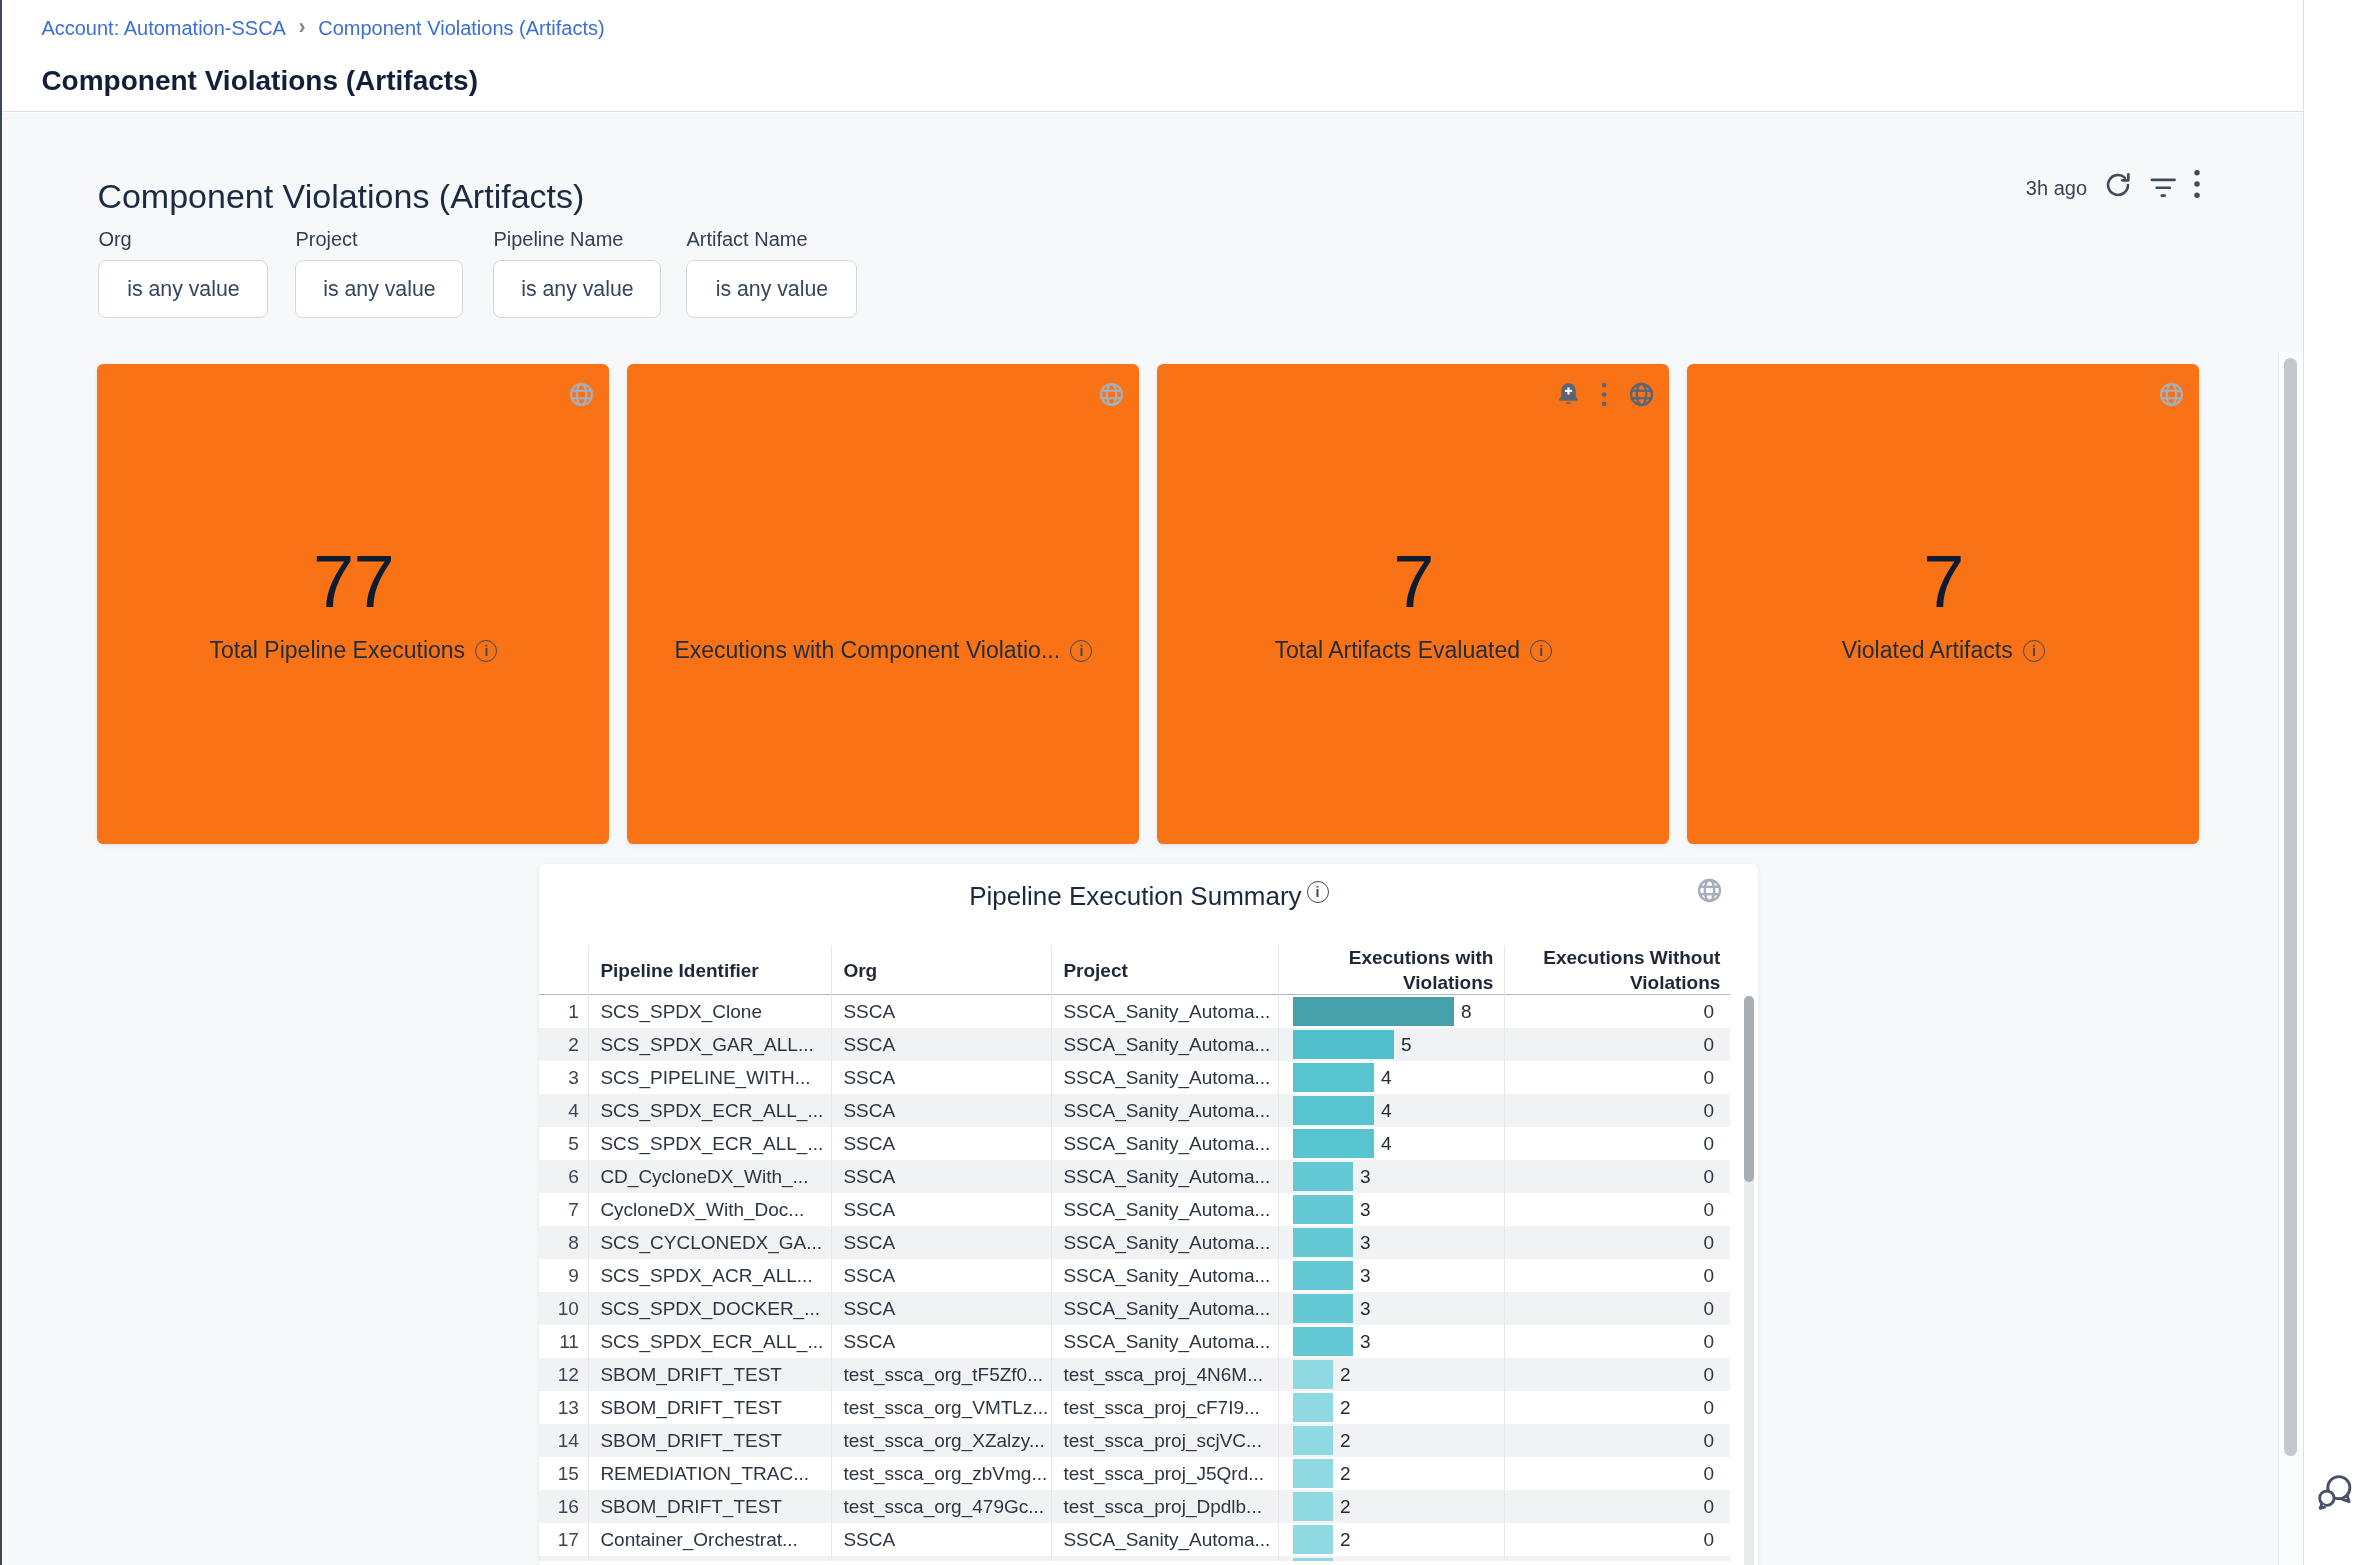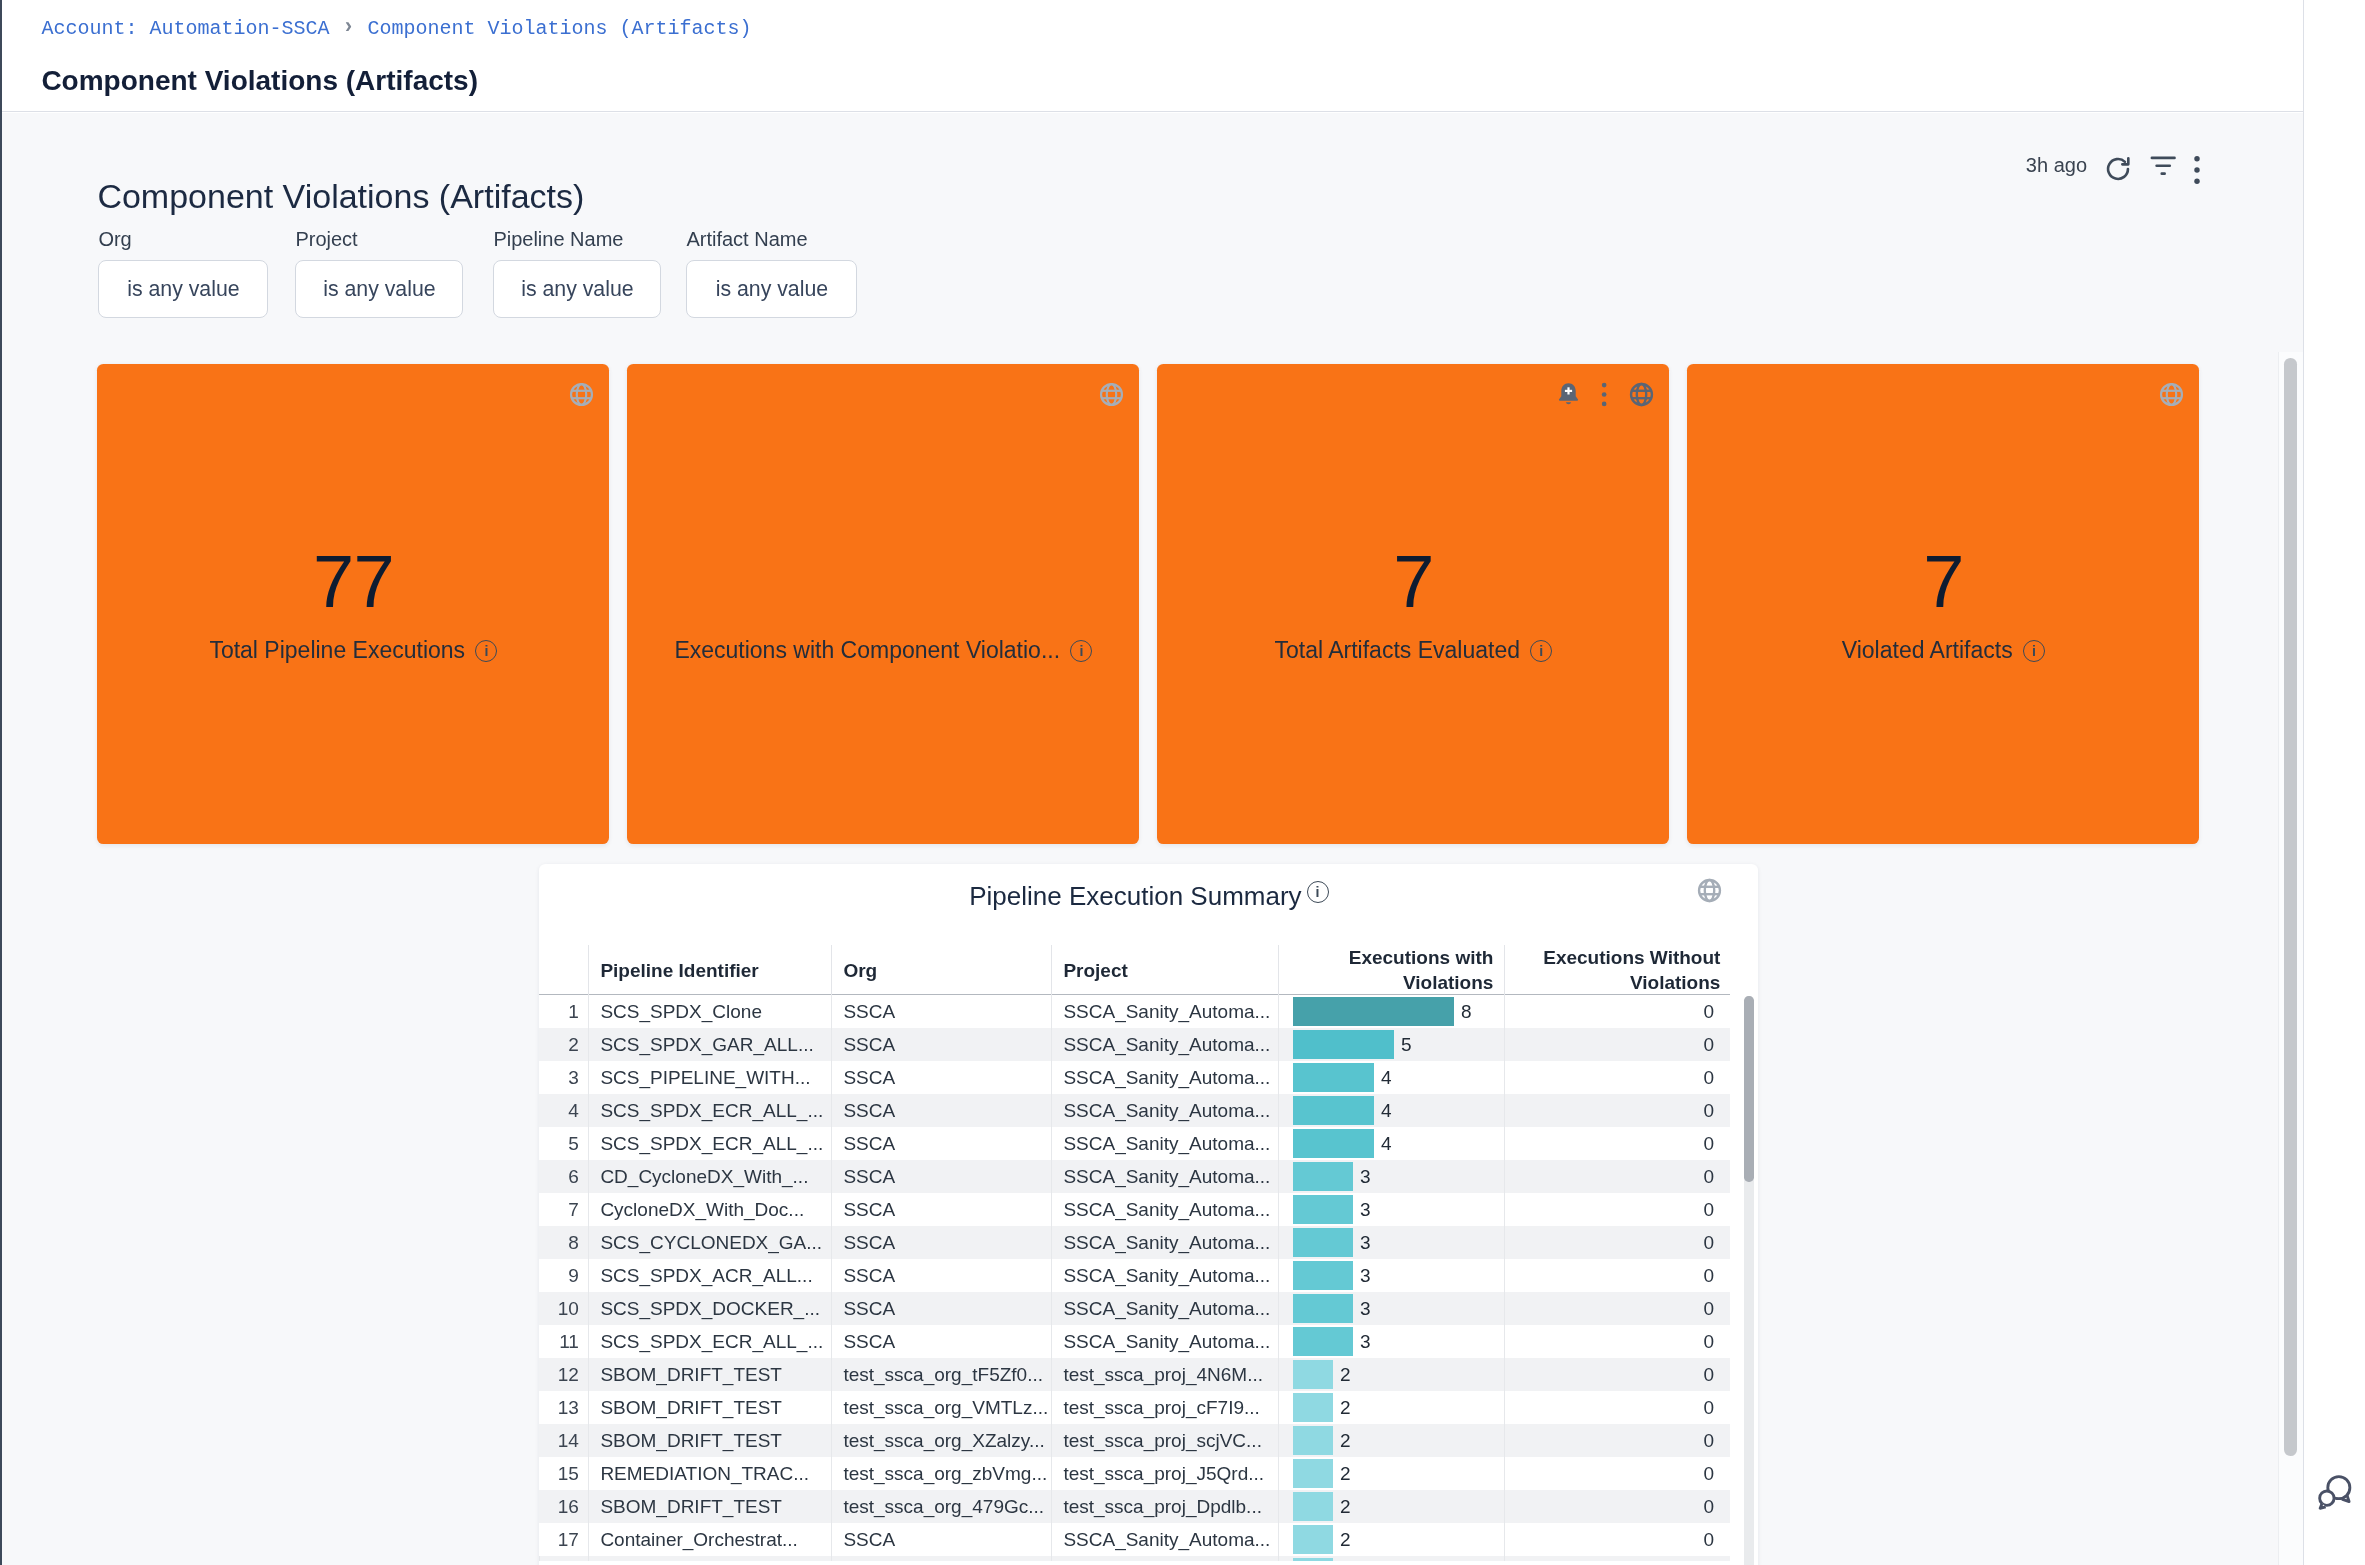--- a/index.html
+++ b/index.html
@@ -4,31 +4,31 @@
 <style>
   html,body{margin:0;padding:0;}
   body{
     width:2366px;height:1566px;position:relative;overflow:hidden;
     background:#ffffff;font-family:"Liberation Sans",sans-serif;color:#2c3642;
   }
   
   .left-edge{position:absolute;left:0;top:0;width:2.4px;height:100%;background:#3d495a;}
   
   .top-header{position:absolute;left:2.4px;top:0;width:2301px;height:111px;background:#fff;border-bottom:1.6px solid #dde0e7;}
-  .breadcrumb{position:absolute;left:39px;top:16px;font-size:20px;display:flex;align-items:center;gap:12.6px;font-family:Liberation Mono, monospace;}
+  .breadcrumb{position:absolute;left:39px;top:16px;font-size:20px;display:flex;align-items:center;gap:12.6px;}
   .crumb{color:#3b6fd1;cursor:pointer;text-decoration:none;}
   .crumb-sep{color:#7e8794;font-size:21.3px;font-weight:bold;transform:translateY(-0.8px);}
   .page-title{position:absolute;left:39px;top:46px;font-size:28px;font-weight:700;color:#131f38;}
   
   .right-gutter{position:absolute;left:2303px;top:0;width:62px;height:100%;background:#fff;border-left:0.8px solid #dde0e7;}
   .chat-widget{position:absolute;left:2312px;top:1468px;width:46px;height:46px;color:#4a5166;cursor:pointer;}
   
   .panel{position:absolute;left:2.4px;top:113px;width:2301px;height:1453px;background:#f7f8fa;overflow:hidden;}
   .dash-title{position:absolute;left:95px;top:36px;font-size:34px;font-weight:500;color:#1c2a42;}
-  .dash-controls{position:absolute;top:41px;right:102px;display:flex;align-items:flex-start;gap:16px;color:#3f4b5a;}
+  .dash-controls{position:absolute;top:55px;right:102px;display:flex;align-items:flex-end;gap:16px;color:#3f4b5a;}
   .ago{font-size:20px;color:#3a4350;}
   .icon-btn{cursor:pointer;display:flex;align-items:center;}
   
   .filter{position:absolute;top:115px;}
   .f1{left:96px;width:170px}.f2{left:293px;width:168px}.f3{left:491px;width:168px}.f4{left:684px;width:171px}.f5{left:882px;width:183px}
   .flabel{font-size:20px;color:#333f4f;height:25px;}
   .fbtn{margin-top:7.1px;width:100%;height:58px;border-radius:8px;border:1.6px solid #d3d8e0;background:#fff;
         font-family:"Liberation Sans",sans-serif;font-size:21.3px;color:#37455c;cursor:pointer;}
   .fbtn.highlight{background:#dde9f7;border-color:#c9daf0;color:#16293f;}
   

